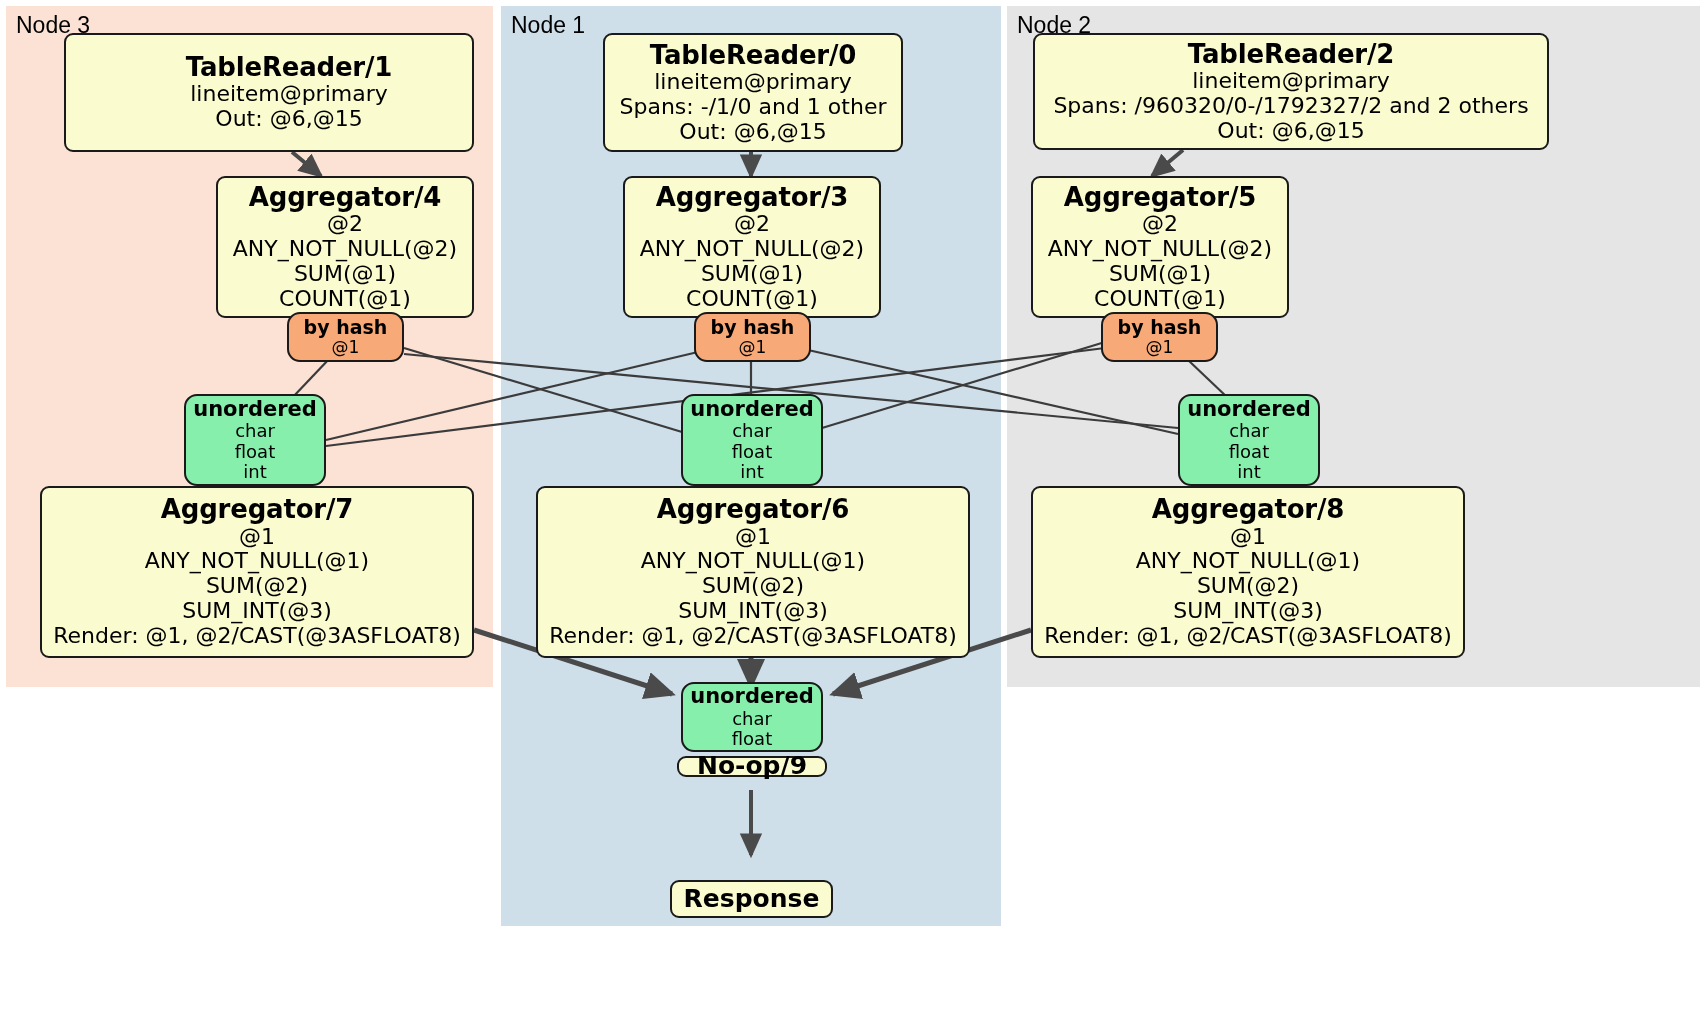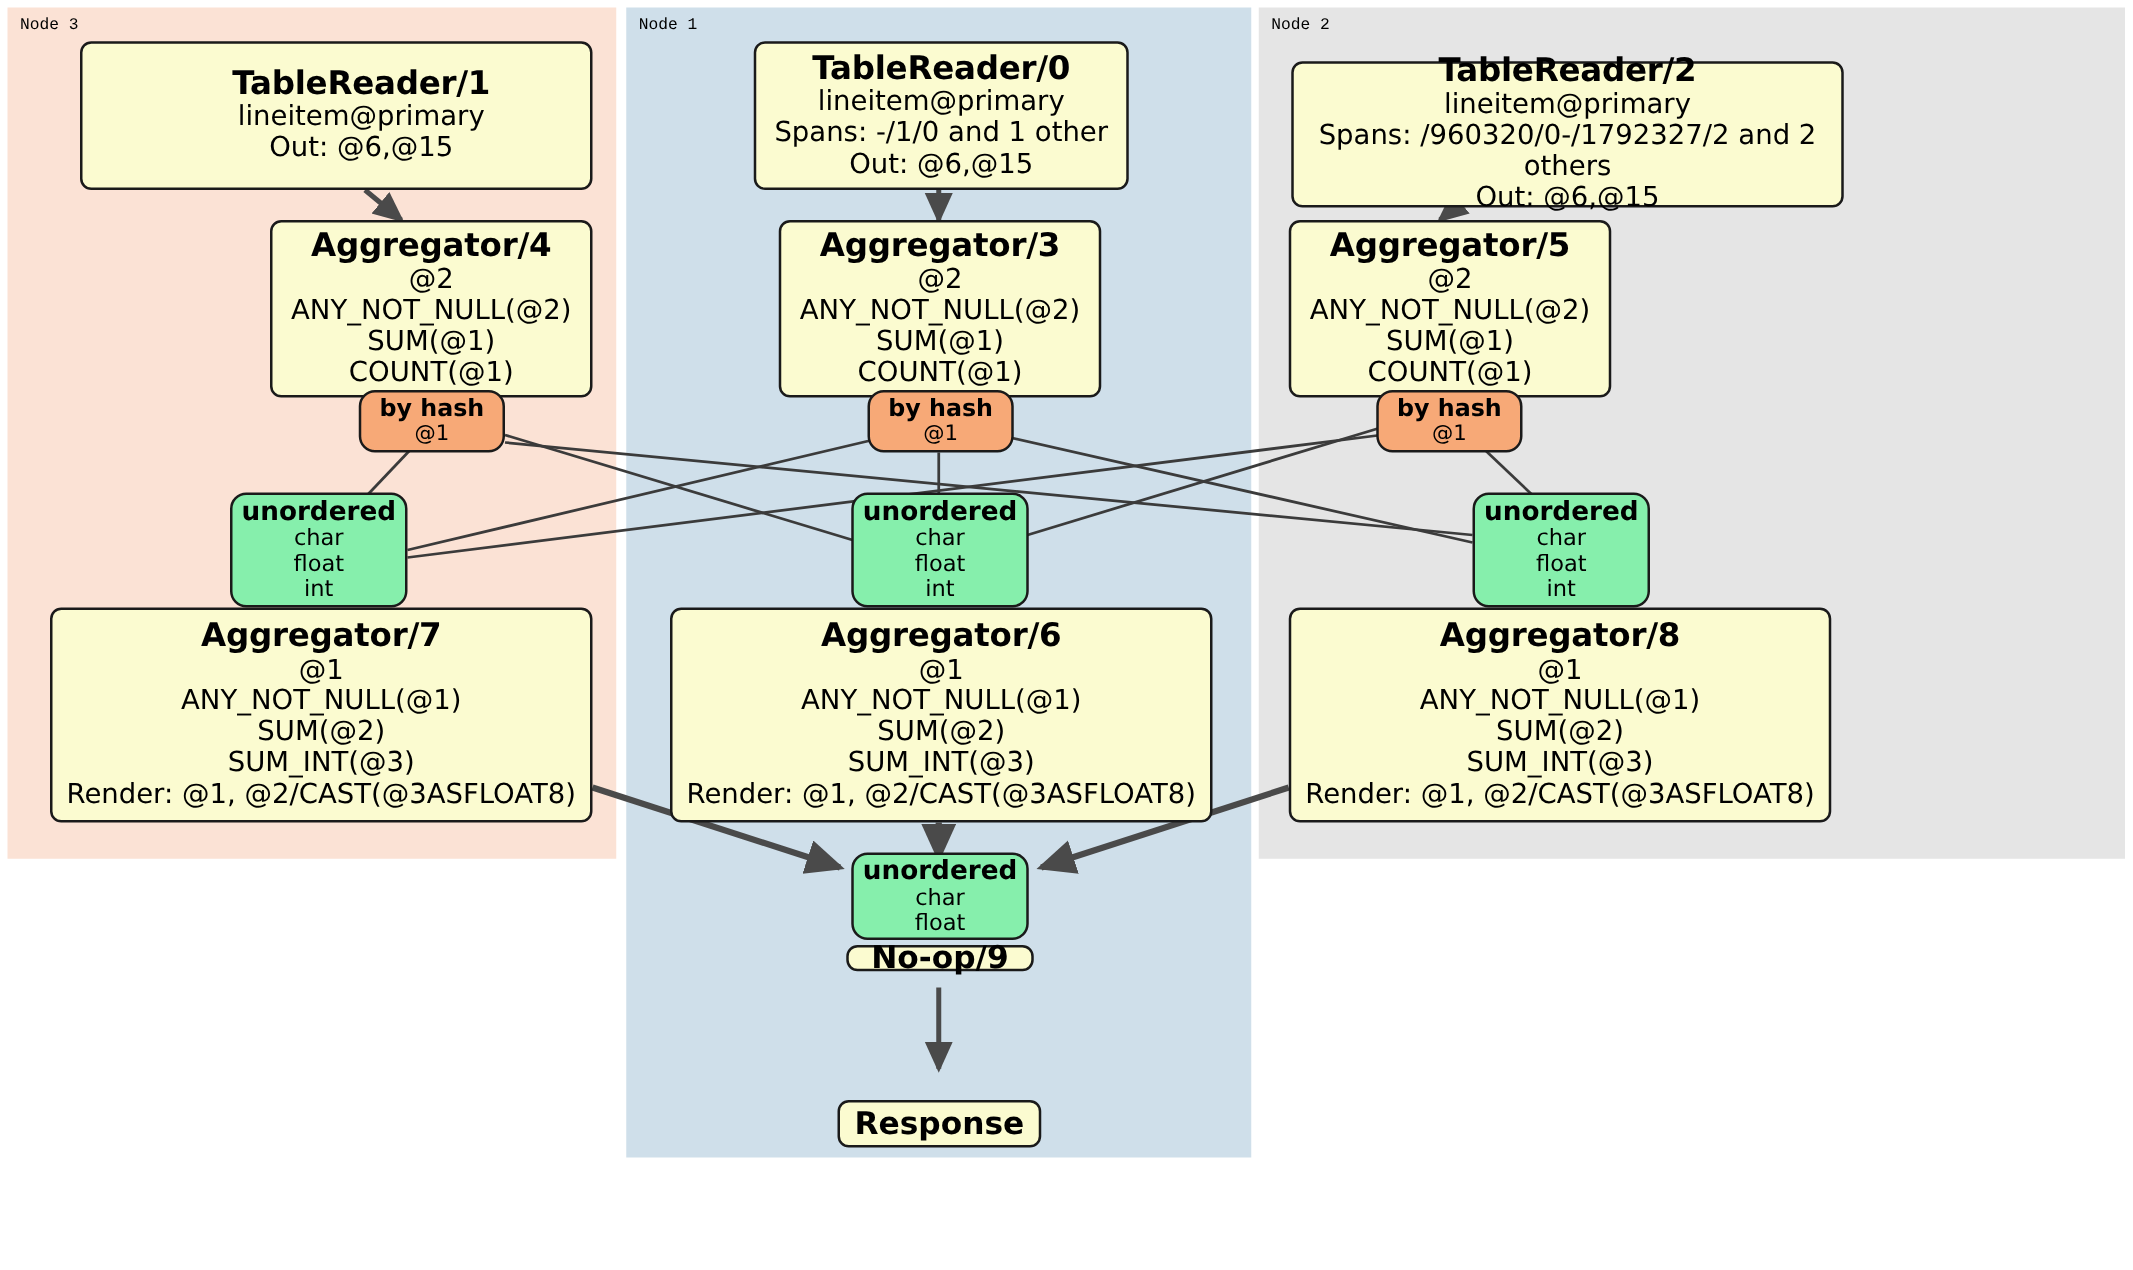--- a/index.html
+++ b/index.html
@@ -19,23 +19,23 @@
   }
   
   .panel {
     position: absolute;
     box-sizing: border-box;
   }
   .panel-label {
     position: absolute;
     left: 10px;
     top: 6px;
-    font-size: 13px;
-    color: #000;
-    font-family: Liberation Mono, monospace;
+    font-size: 23px;
+    color: #000;
+    font-family: Liberation Sans, sans-serif;
     white-space: nowrap;
   }
   
   #edges {
     position: absolute;
     left: 0; top: 0;
     width: 1706px;
     height: 1016px;
     pointer-events: none;
   }
@@ -257,21 +257,21 @@
   </div>
 
   <div class="box box-proc" style="left:677px; top:756px; width:150px; height:21px;">
     <div class="t-big">No-op/9</div>
   </div>
 
   <div class="box box-proc" style="left:670px; top:880px; width:163px; height:38px;">
     <div class="t-big">Response</div>
   </div>
 
-  <div class="box box-proc" style="left:1033px; top:33px; width:442px; height:117px;margin-top:16px;">
+  <div class="box box-proc" style="left:1033px; top:33px; width:516px; height:117px;">
     <div class="t-title">TableReader/2</div>
     <div class="t-line">lineitem@primary</div>
     <div class="t-line">Spans: /960320/0-/1792327/2 and 2 others</div>
     <div class="t-line">Out: @6,@15</div>
   </div>
 
   <div class="box box-proc" style="left:1031px; top:176px; width:258px; height:142px;">
     <div class="t-title">Aggregator/5</div>
     <div class="t-line">@2</div>
     <div class="t-line">ANY_NOT_NULL(@2)</div>

